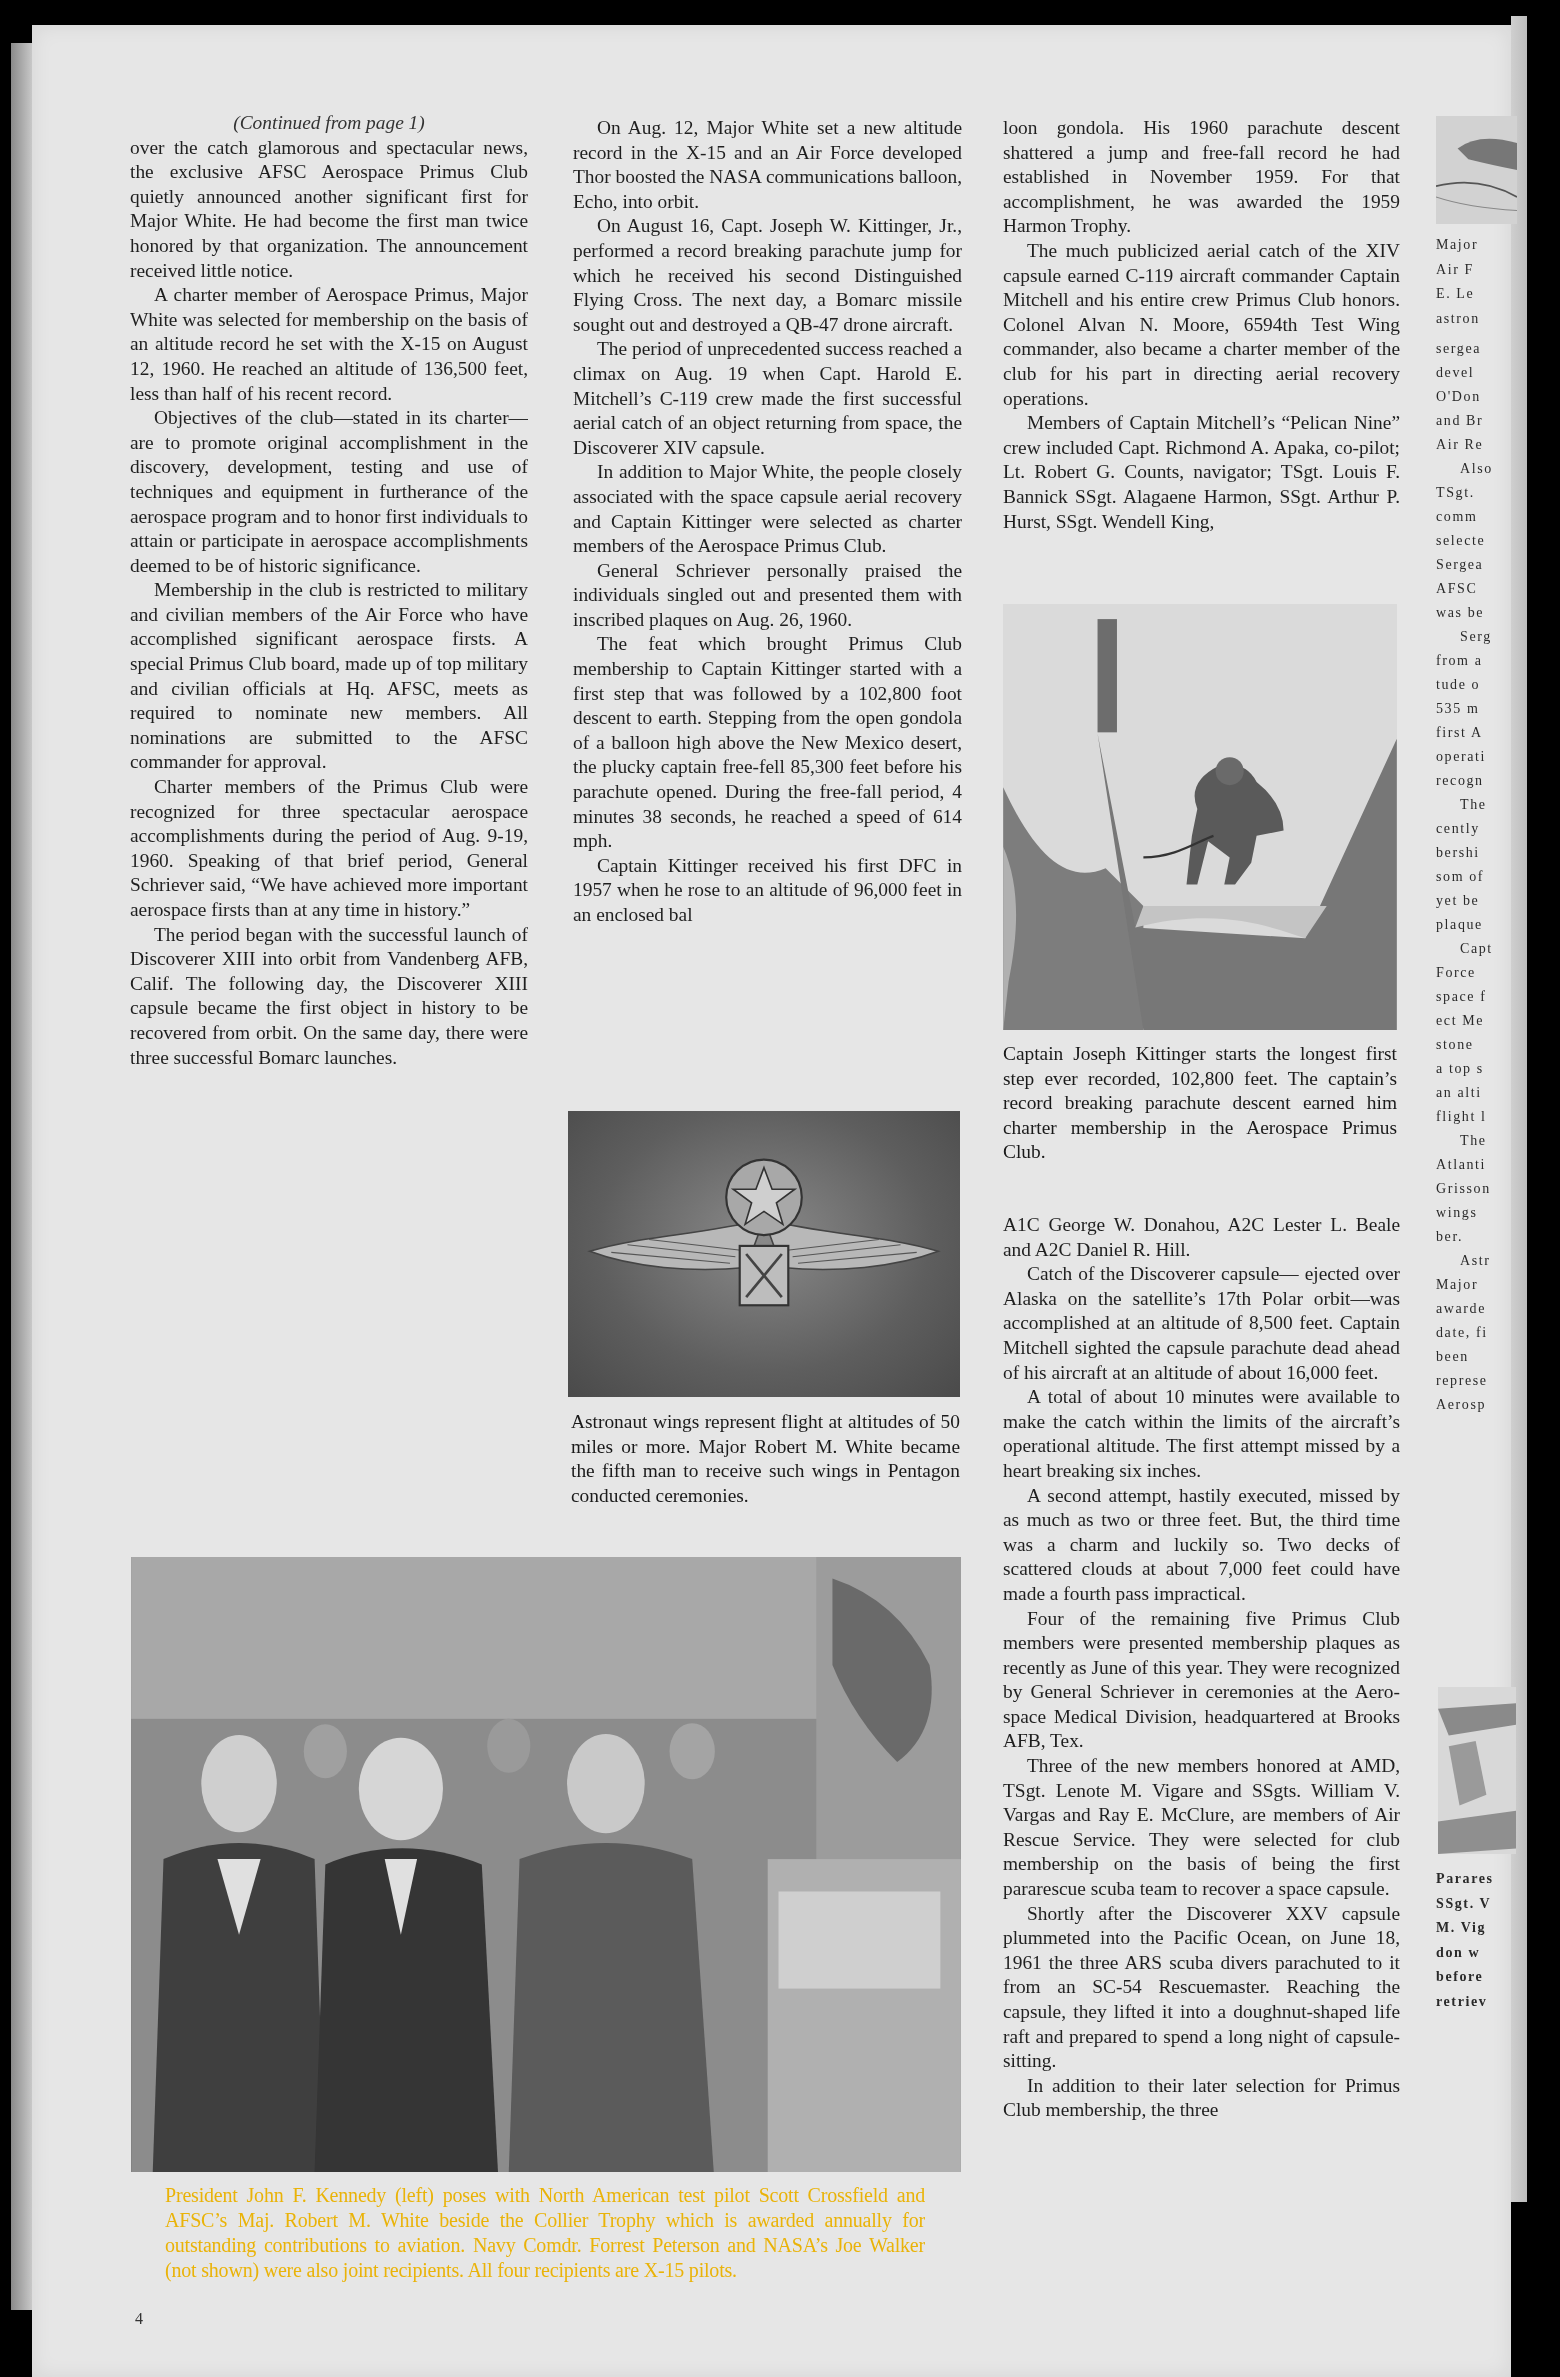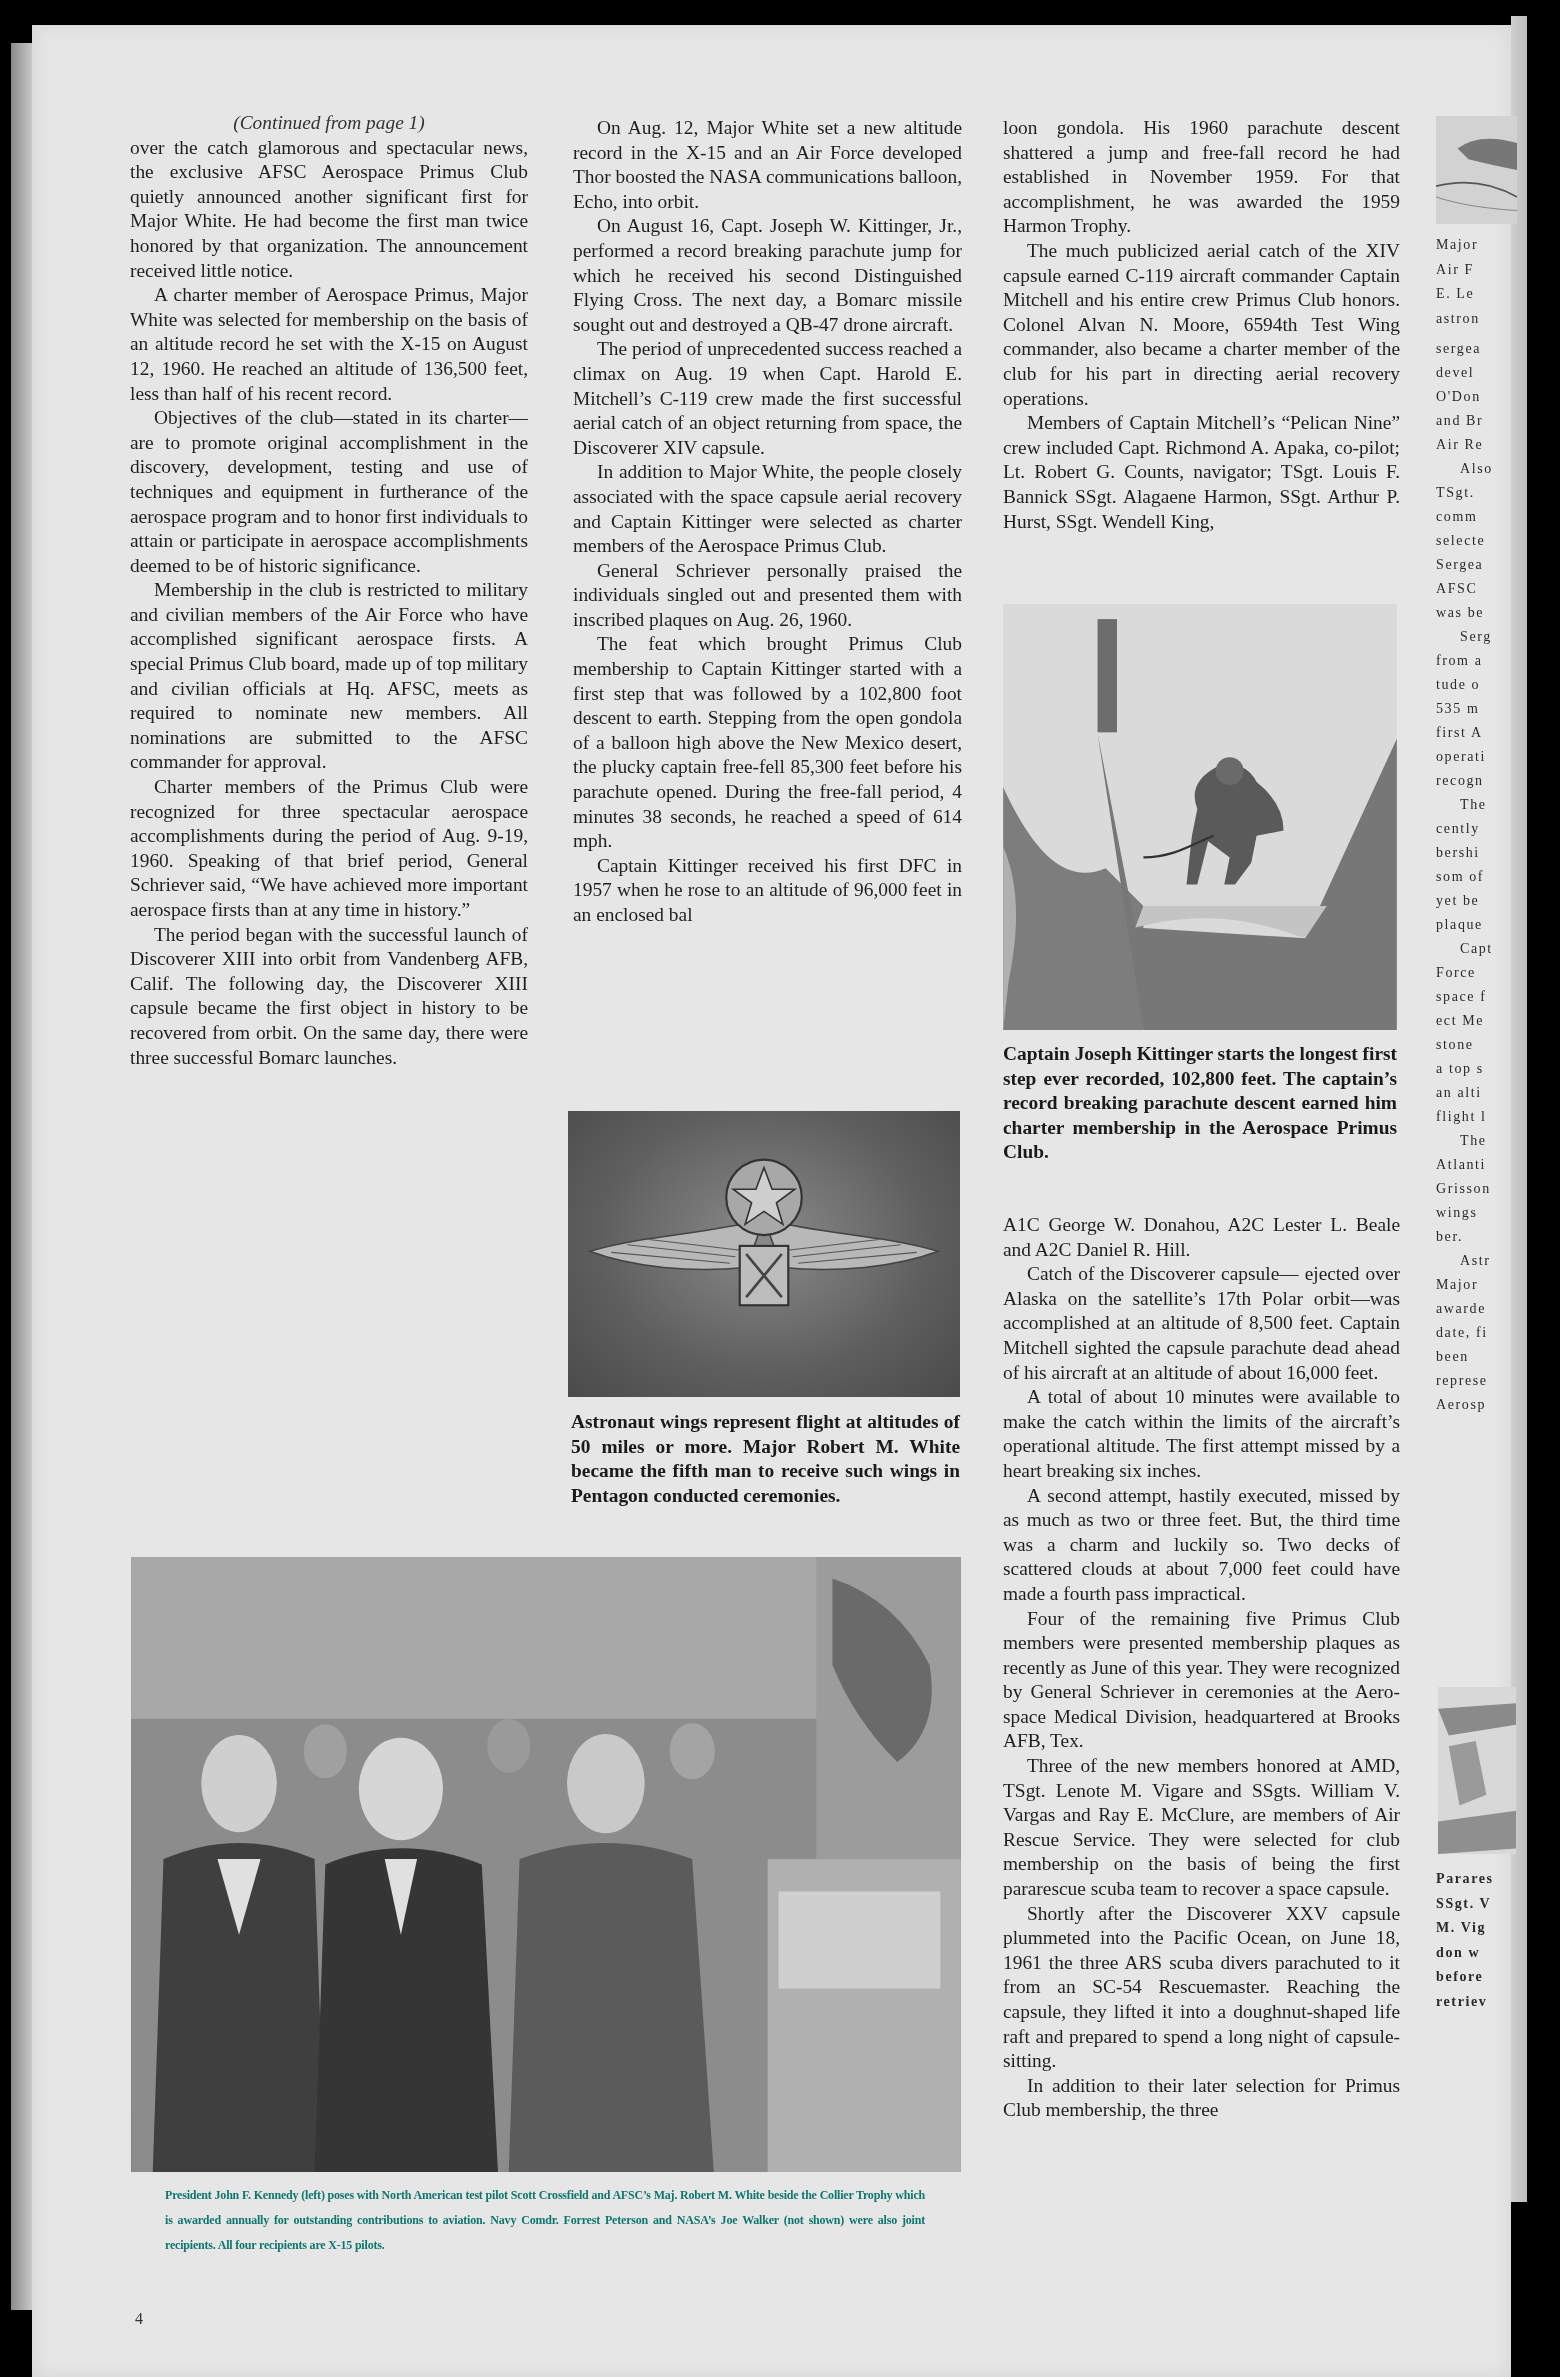--- a/index.html
+++ b/index.html
@@ -27,29 +27,28 @@
     font-size: 19.4px; line-height: 24.6px;
     text-align: justify; hyphens: manual;
   }
   .col p { margin: 0; text-indent: 24px; }
   .col p.noindent { text-indent: 0; }
   .cont-line {
     text-align: center; font-style: italic; font-size: 19.4px;
     margin-bottom: 17.3px; color: #333; text-indent: 0 !important;
   }
   .caption-bold {
-    position: absolute; font-weight: bold; font-size: 19.4px; line-height: 24.6px;
+    position: absolute; font-weight: normal; font-size: 19.4px; line-height: 24.6px;
     text-align: justify; color: #1a1a1a;
     font-family: "Liberation Serif", serif;
   }
   .caption-photo {
-    position: absolute; font-size: 12px; line-height: 25px; color: #0f766e;
+    position: absolute; font-size: 20px; line-height: 25px; color: #eab308;
     text-align: justify; letter-spacing: -0.2px;
     font-family: "Liberation Serif", serif;
-    font-weight: bold;
   }
   .photo {
     position: absolute; overflow: hidden;
     background: #9a9a9a;
   }
   .cut-col {
     position: absolute; left: 1436px; width: 81px; overflow: hidden;
     font-size: 14px; line-height: 24.6px; white-space: nowrap;
     font-family: "Liberation Serif", serif; color: #2a2a2a;
     letter-spacing: 1.6px;

